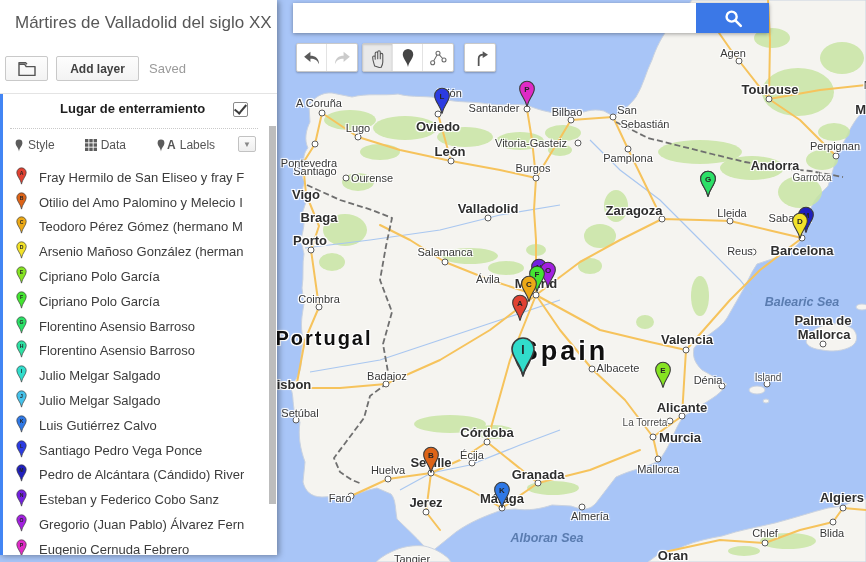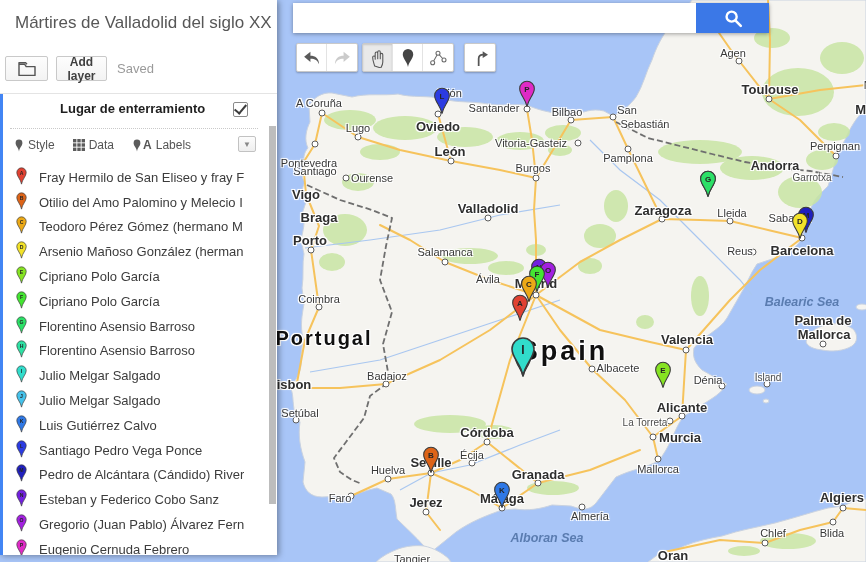--- a/index.html
+++ b/index.html
@@ -35,29 +35,29 @@
   .tbbtn.active{background:#e9e9e9;box-shadow:inset 0 1px 2px rgba(0,0,0,.15);}
 
   
   .sidebar{position:absolute;left:0;top:0;width:277px;height:555px;background:#fff;
            box-shadow:2px 1px 6px rgba(0,0,0,.35);}
   .sb-title{position:absolute;left:15px;top:13px;font-size:17px;color:#575757;white-space:nowrap;}
   .sb-btnrow{position:absolute;left:5px;top:56px;height:25px;display:flex;align-items:center;}
   .sb-btn{height:25px;background:linear-gradient(#fdfdfd,#f3f3f3);border:1px solid #c9c9c9;border-radius:2px;
           display:flex;align-items:center;justify-content:center;cursor:pointer;color:#444;}
   .sb-btn.folder{width:43px;}
-  .sb-btn.addlayer{width:51px;margin-left:8px;font-size:12px;font-weight:bold;color:#404040;}
+  .sb-btn.addlayer{width:83px;margin-left:8px;font-size:12px;font-weight:bold;color:#404040;}
   .sb-saved{margin-left:10px;font-size:13px;color:#9a9a9a;}
   .sb-div{position:absolute;left:0;top:93px;width:277px;height:1px;background:#e4e4e4;}
   .layerbar{position:absolute;left:0;top:94px;width:3px;height:461px;background:#4285F4;}
   .layer-name{position:absolute;left:14px;top:101px;font-size:13px;font-weight:bold;color:#1f1f1f;padding-left:46px;}
   .layer-check{position:absolute;left:233px;top:102px;width:15px;height:15px;border:1.5px solid #8a8a8a;border-radius:2px;cursor:pointer;}
   .layer-check:after{content:"";position:absolute;left:3px;top:-1px;width:5px;height:10px;border:solid #3d3d3d;border-width:0 2px 2px 0;transform:rotate(40deg);}
   .dotted{position:absolute;left:10px;top:128px;width:248px;border-top:1px dotted #c9c9c9;}
-  .tabs{position:absolute;left:14px;top:135px;height:20px;display:flex;align-items:center;gap:0;}
+  .tabs{position:absolute;left:14px;top:135px;height:20px;display:flex;align-items:center;gap:12px;}
   .tab{display:flex;align-items:center;gap:4px;font-size:12px;color:#555;cursor:pointer;margin-right:18px;}
   .drop{position:absolute;left:238px;top:136px;width:18px;height:16px;border:1px solid #c2c2c2;border-radius:2px;
         background:linear-gradient(#fcfcfc,#eee);font-size:8px;color:#888;display:flex;align-items:center;justify-content:center;cursor:pointer;}
   .itemlist{position:absolute;left:0;top:160px;width:264px;height:395px;overflow:hidden;}
   .item{height:24.8px;display:flex;align-items:flex-end;padding-left:15px;gap:11px;cursor:pointer;}
   .item .txt{font-size:13px;color:#3c3c3c;white-space:nowrap;overflow:hidden;}
   .sb-scroll{position:absolute;left:269px;top:126px;width:7px;height:378px;background:#bdbdbd;}
 </style>
 </head>
 <body>
@@ -205,21 +205,21 @@
         <div class="lbl " style="left: 645px; top: 124px;">Sebastián</div>
         <div class="dot" style="left: 578px; top: 143px;"></div>
         <div class="lbl " style="left: 531px; top: 143px;">Vitoria-Gasteiz</div>
         <div class="dot" style="left: 628px; top: 149px;"></div>
         <div class="lbl " style="left: 628px; top: 158px;">Pamplona</div>
         <div class="dot" style="left: 536px; top: 178px;"></div>
         <div class="lbl " style="left: 533px; top: 168px;">Burgos</div>
         <div class="dot" style="left: 488px; top: 218px;"></div>
         <div class="lbl lg" style="left: 488px; top: 208px;">Valladolid</div>
         <div class="dot" style="left: 662px; top: 219px;"></div>
-        <div class="lbl lg" style="left: 663px; top: 210px;">Zaragoza</div>
+        <div class="lbl lg" style="left: 634px; top: 210px;">Zaragoza</div>
         <div class="dot" style="left: 730px; top: 221px;"></div>
         <div class="lbl " style="left: 732px; top: 213px;">Lleida</div>
         <div class="lbl sm" style="left: 812px; top: 177px;">Garrotxa</div>
         <div class="lbl " style="left: 790px; top: 218px;">Sabadell</div>
         <div class="dot" style="left: 802px; top: 238px;"></div>
         <div class="lbl lg" style="left: 802px; top: 250px;">Barcelona</div>
         <div class="dot" style="left: 753px; top: 252px;"></div>
         <div class="lbl " style="left: 740px; top: 251px;">Reus</div>
         <div class="dot" style="left: 445px; top: 262px;"></div>
         <div class="lbl " style="left: 445px; top: 252px;">Salamanca</div>
@@ -266,21 +266,21 @@
         <div class="lbl " style="left: 590px; top: 516px;">Almería</div>
         <div class="dot" style="left: 351px; top: 496px;"></div>
         <div class="lbl " style="left: 340px; top: 498px;">Faro</div>
         <div class="lbl " style="left: 412px; top: 559px;">Tangier</div>
         <div class="lbl lg" style="left: 673px; top: 555px; text-align: right;">Oran</div>
         <div class="dot" style="left: 843px; top: 508px;"></div>
         <div class="lbl lg" style="left: 842px; top: 497px;">Algiers</div>
         <div class="dot" style="left: 833px; top: 522px;"></div>
         <div class="lbl " style="left: 832px; top: 533px;">Blida</div>
         <div class="dot" style="left: 765px; top: 543px;"></div>
-        <div class="lbl " style="left: 765px; top: 533px; margin-left: 8px;">Chlef</div>
+        <div class="lbl " style="left: 765px; top: 533px;">Chlef</div>
         <div class="dot" style="left: 739px; top: 61px;"></div>
         <div class="lbl " style="left: 733px; top: 53px;">Agen</div>
         <div class="dot" style="left: 769px; top: 99px;"></div>
         <div class="lbl lg" style="left: 770px; top: 89px;">Toulouse</div>
         <div class="dot" style="left: 836px; top: 156px;"></div>
         <div class="lbl " style="left: 835px; top: 146px;">Perpignan</div>
         <div class="lbl " style="left: 888px; top: 85px;">Narbonne</div>
         <div class="lbl lg" style="left: 890px; top: 109px;">Montpellier</div>
         <div class="dot" style="left: 767px; top: 384px;"></div>
         <div class="lbl sm" style="left: 768px; top: 377px;">Island</div>

